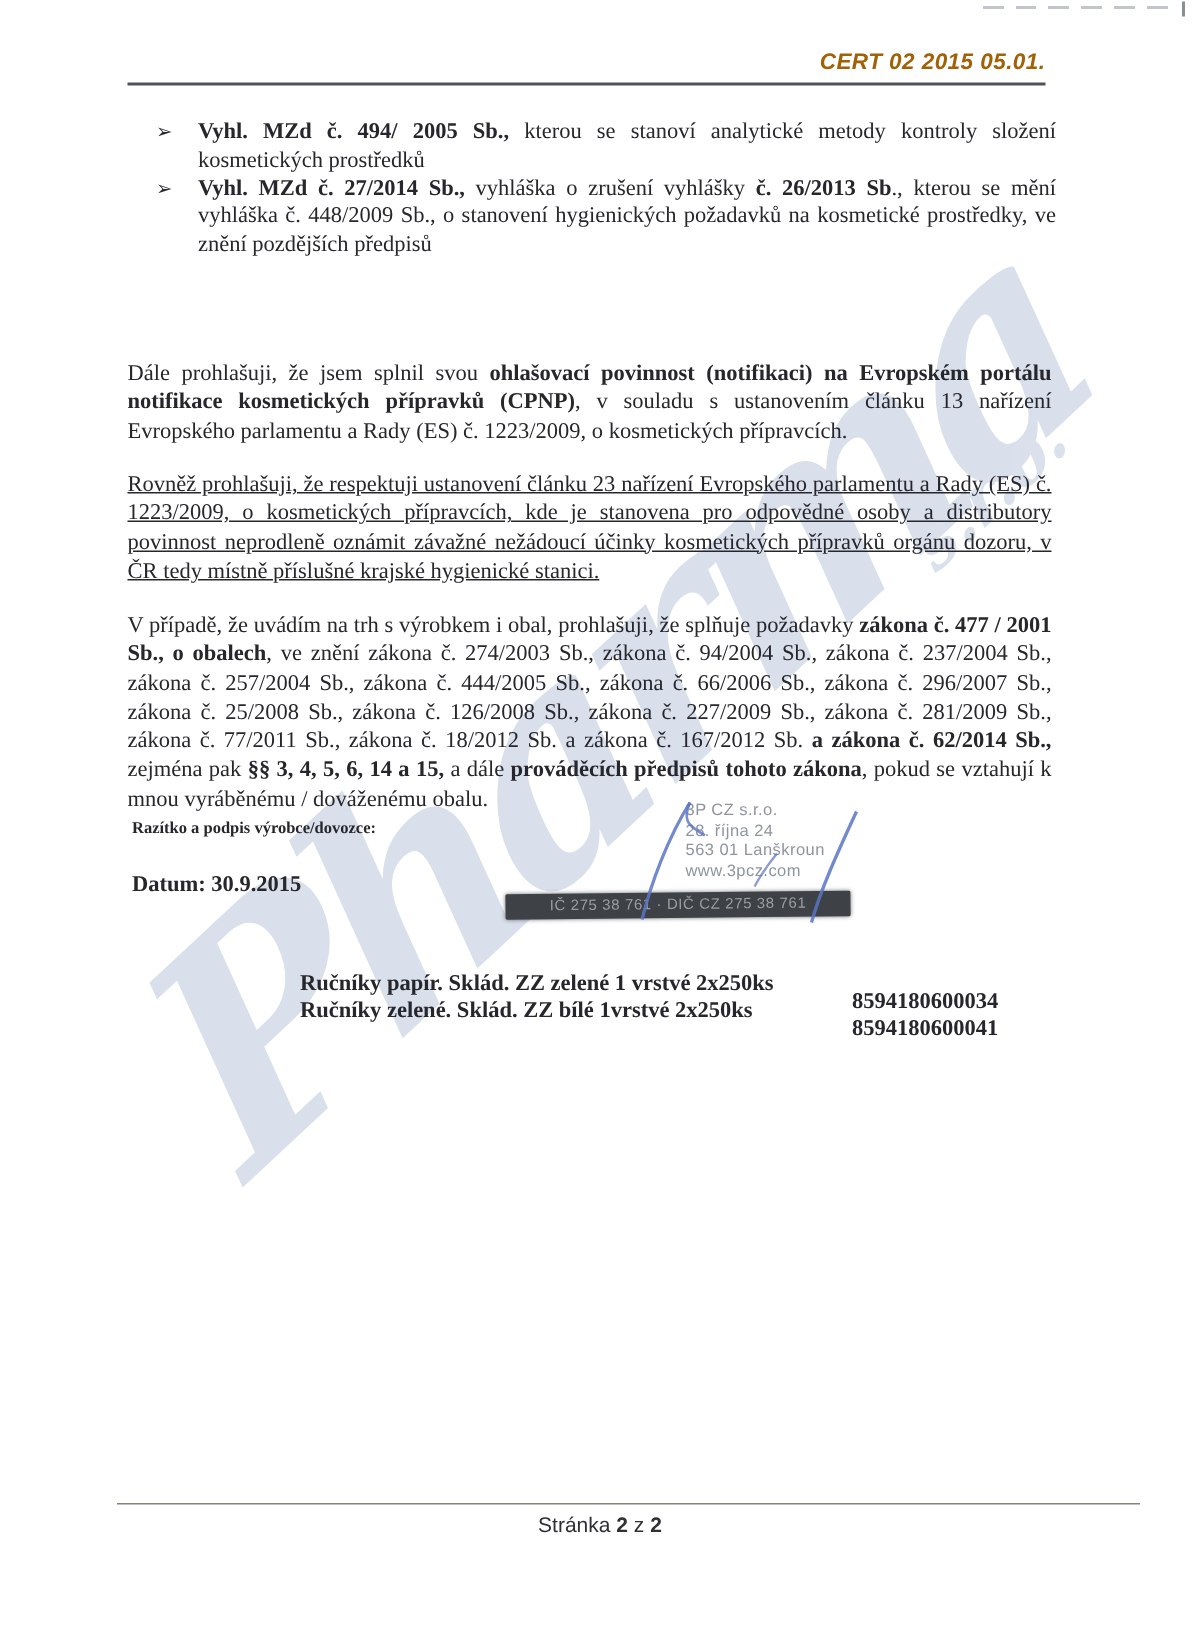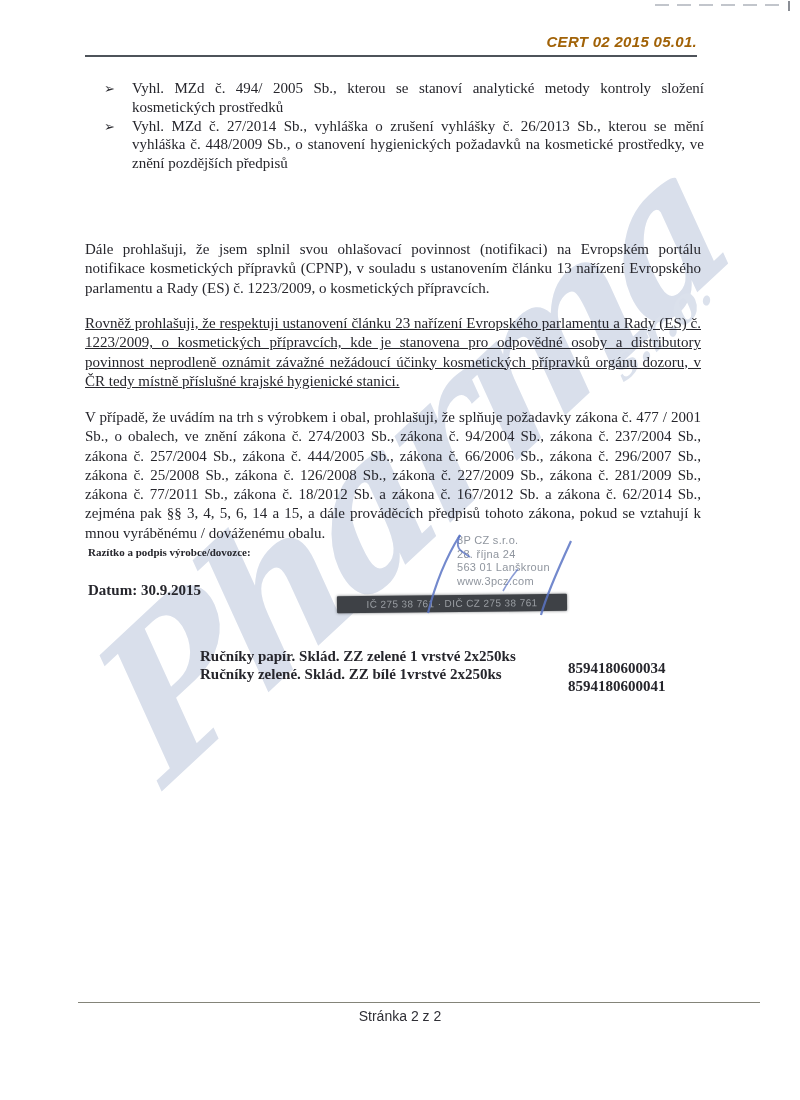--- a/index.html
+++ b/index.html
@@ -1,20 +1,20 @@
 <!DOCTYPE html>
 <html><head>
 <meta charset="utf-8">
 <style>
   html,body { margin:0; padding:0; background:#ffffff; }
   .page {
     position:relative; width:800px; height:1100px; background:#ffffff;
     font-family:"Liberation Serif", serif; color:#26262c; overflow:hidden;
   }
-  .b { font-weight:normal;margin-top:24px; }
+  .b { font-weight:bold;margin-top:24px; }
 
   
   .wm-word {
     position:absolute; left:-120px; top:352px; width:1060px;
     text-align:center; white-space:nowrap;
     transform:rotate(-43deg) skewX(-8deg);
     font-family:"DejaVu Serif", serif; font-style:italic; font-weight:bold;
     font-size:195px; letter-spacing:-12px; color:#d9dfeb;
     pointer-events:none; user-select:none;
   }

